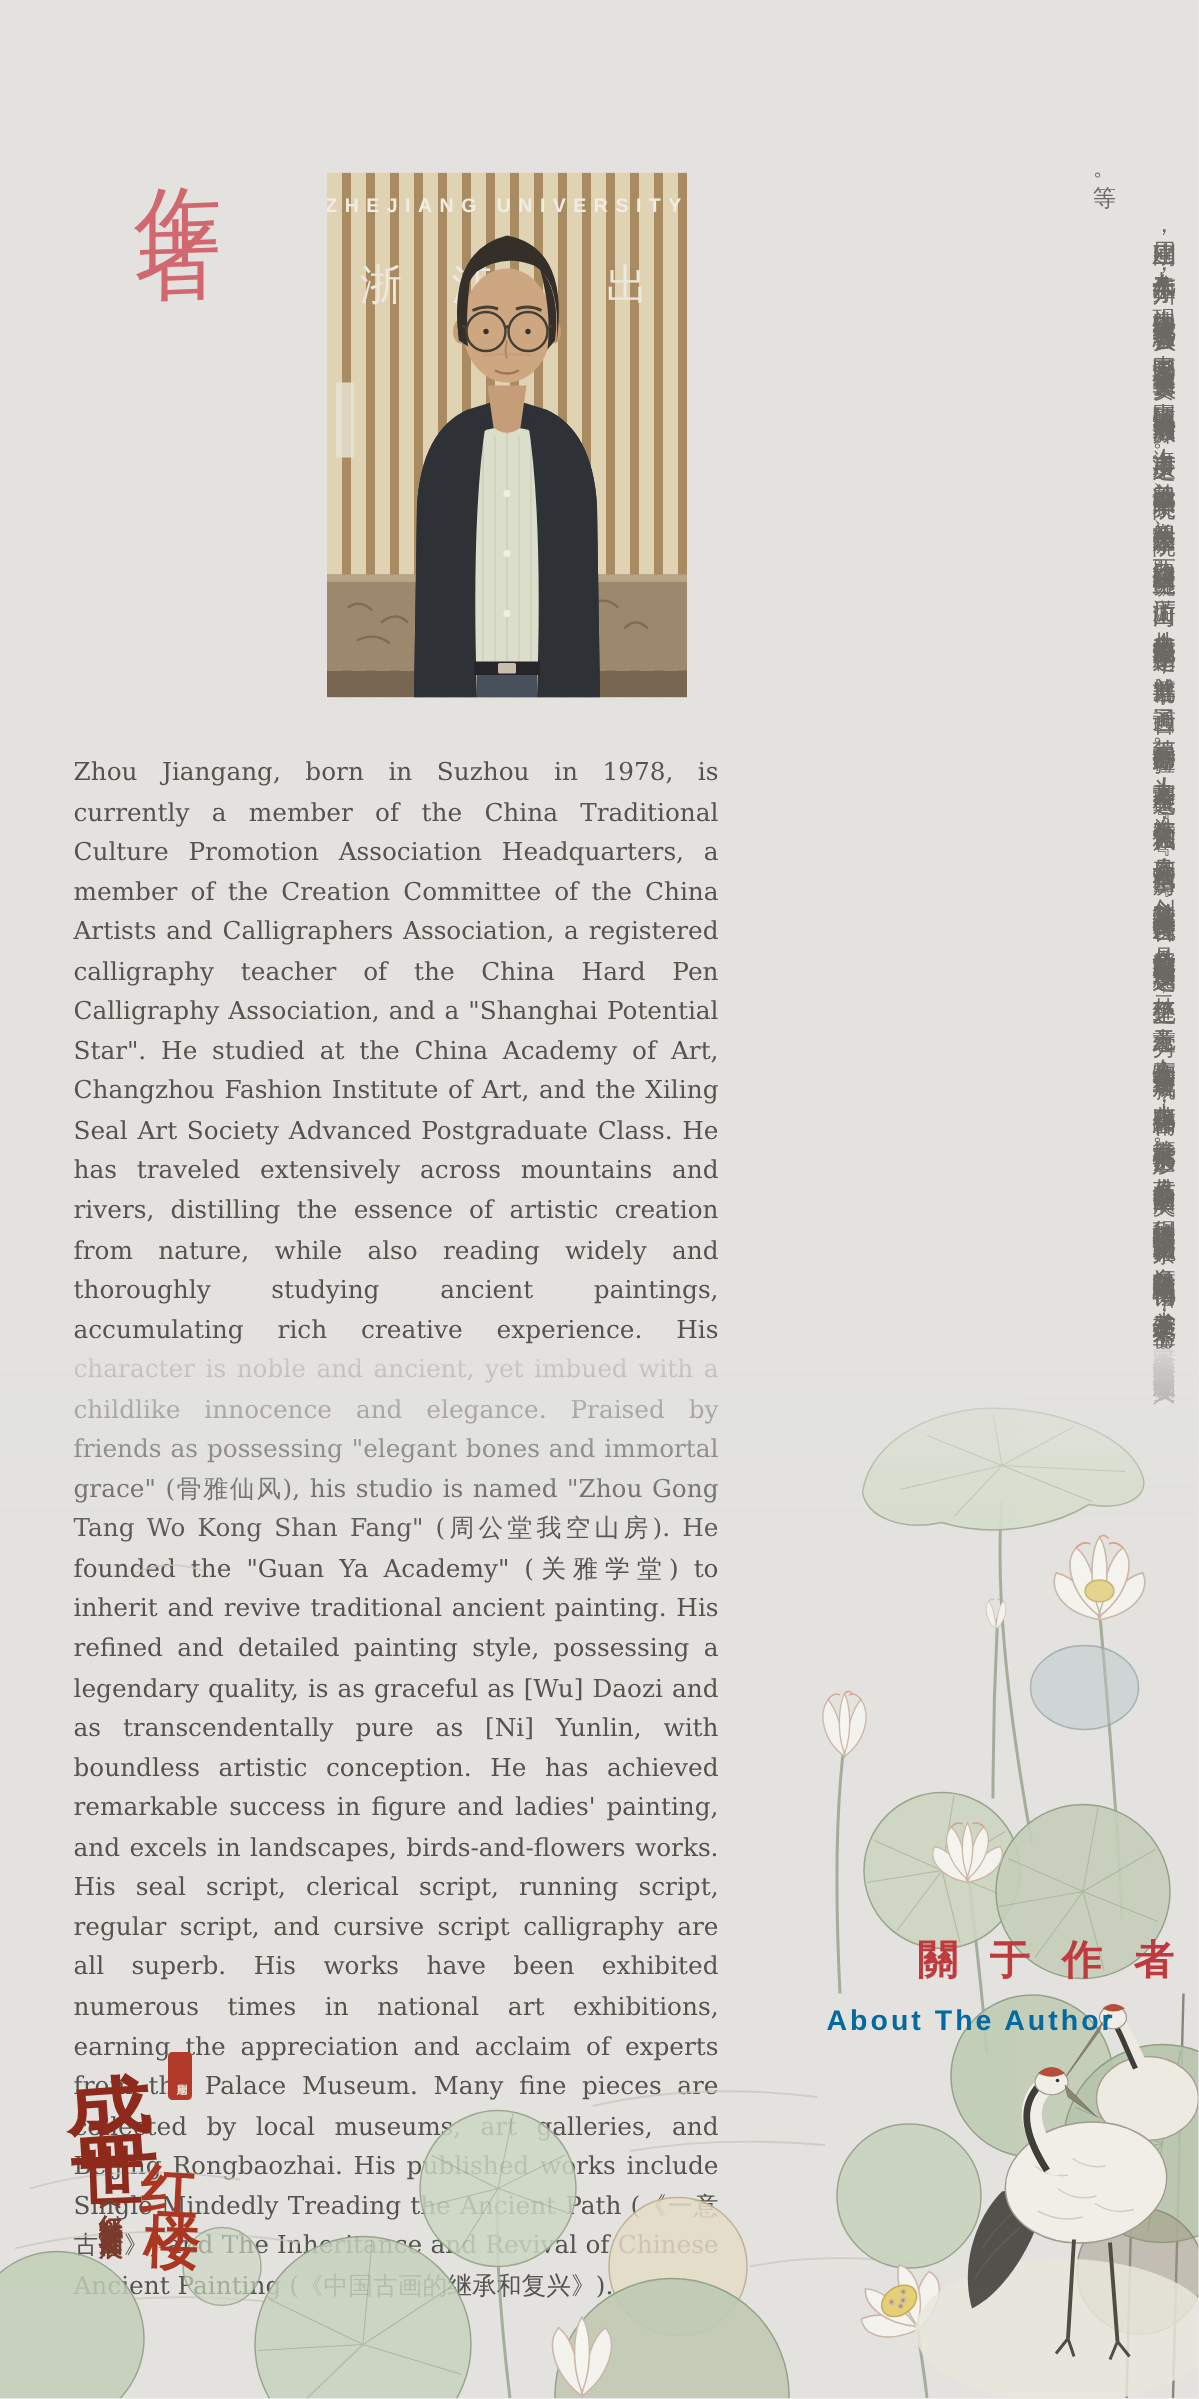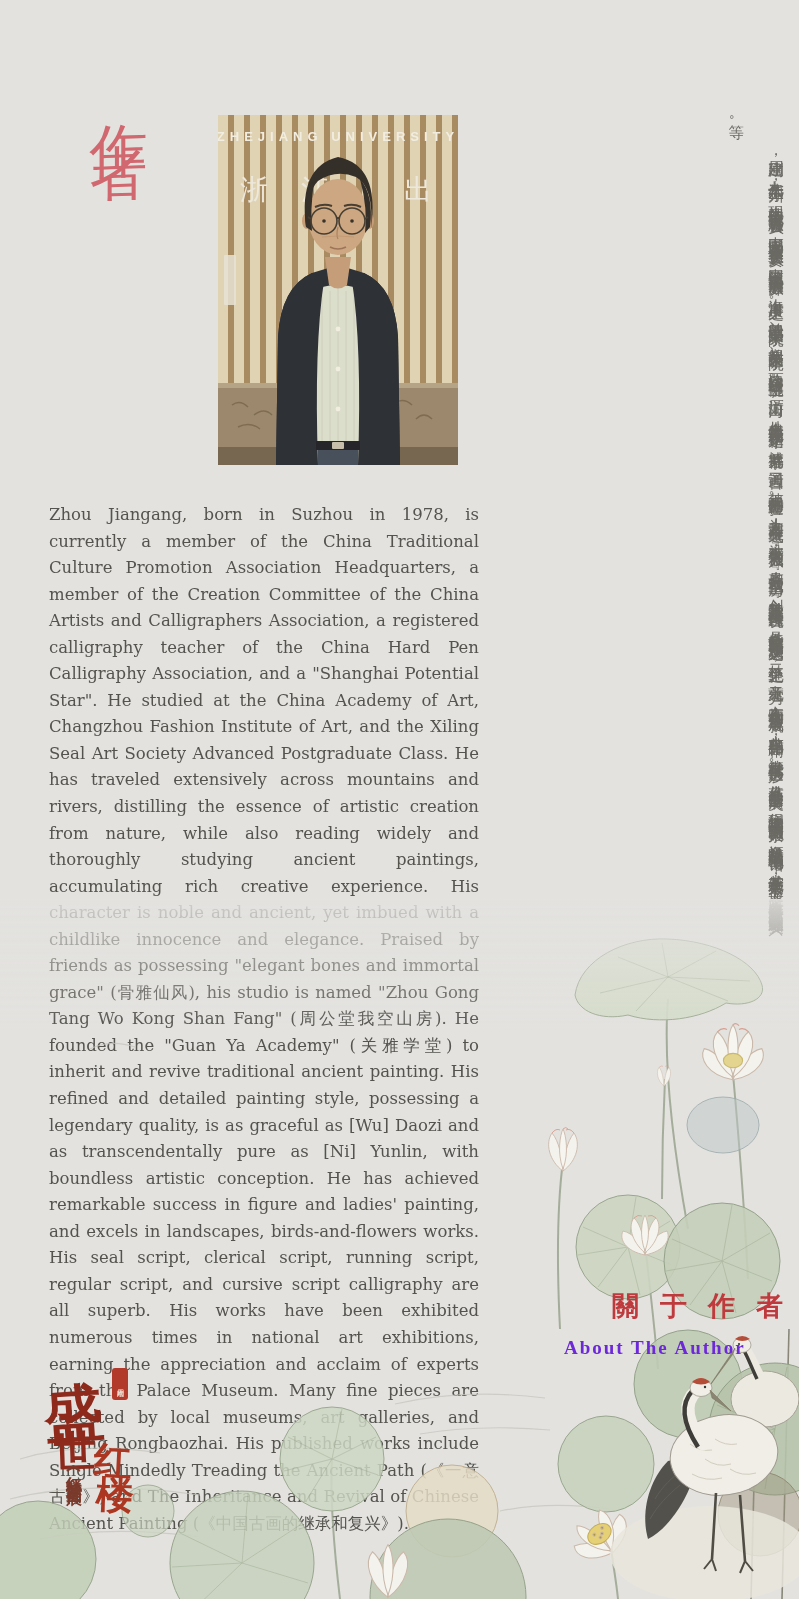--- a/index.html
+++ b/index.html
@@ -47,24 +47,24 @@
   
   .painting{position:absolute;left:0;top:899px;width:799px;height:700px;opacity:.93;}
   
   .title-cn{
     position:absolute;left:612px;top:1288px;
     font-size:27px;font-weight:bold;letter-spacing:21px;
     color:#bf3a3d;white-space:nowrap;
     font-family:"DejaVu Serif", serif;
   }
   .title-en{
-    position:absolute;left:564px;top:1337px;
+    position:absolute;left:551px;top:1337px;
     font-size:19px;font-weight:bold;letter-spacing:2px;
-    color:#6d28d9;white-space:nowrap;
-    font-family:Liberation Serif, serif;
+    color:#0369a1;white-space:nowrap;
+    font-family:Liberation Sans, sans-serif;
   }
   
   .logo-char{position:absolute;font-weight:bold;white-space:nowrap;
     font-family:"DejaVu Serif", serif;}
   .logo-sheng{left:44px;top:1374px;font-size:60px;color:#8e2a1c;transform:rotate(-4deg);}
   .logo-shi{left:54px;top:1424px;font-size:42px;color:#8e2a1c;transform:rotate(-2deg);}
   .logo-hong{left:94px;top:1436px;font-size:38px;color:#ab3622;transform:rotate(3deg);}
   .logo-lou{left:96px;top:1470px;font-size:38px;color:#ab3622;transform:rotate(2deg);}
   .logo-seal{
     position:absolute;left:112px;top:1368px;width:16px;height:32px;

